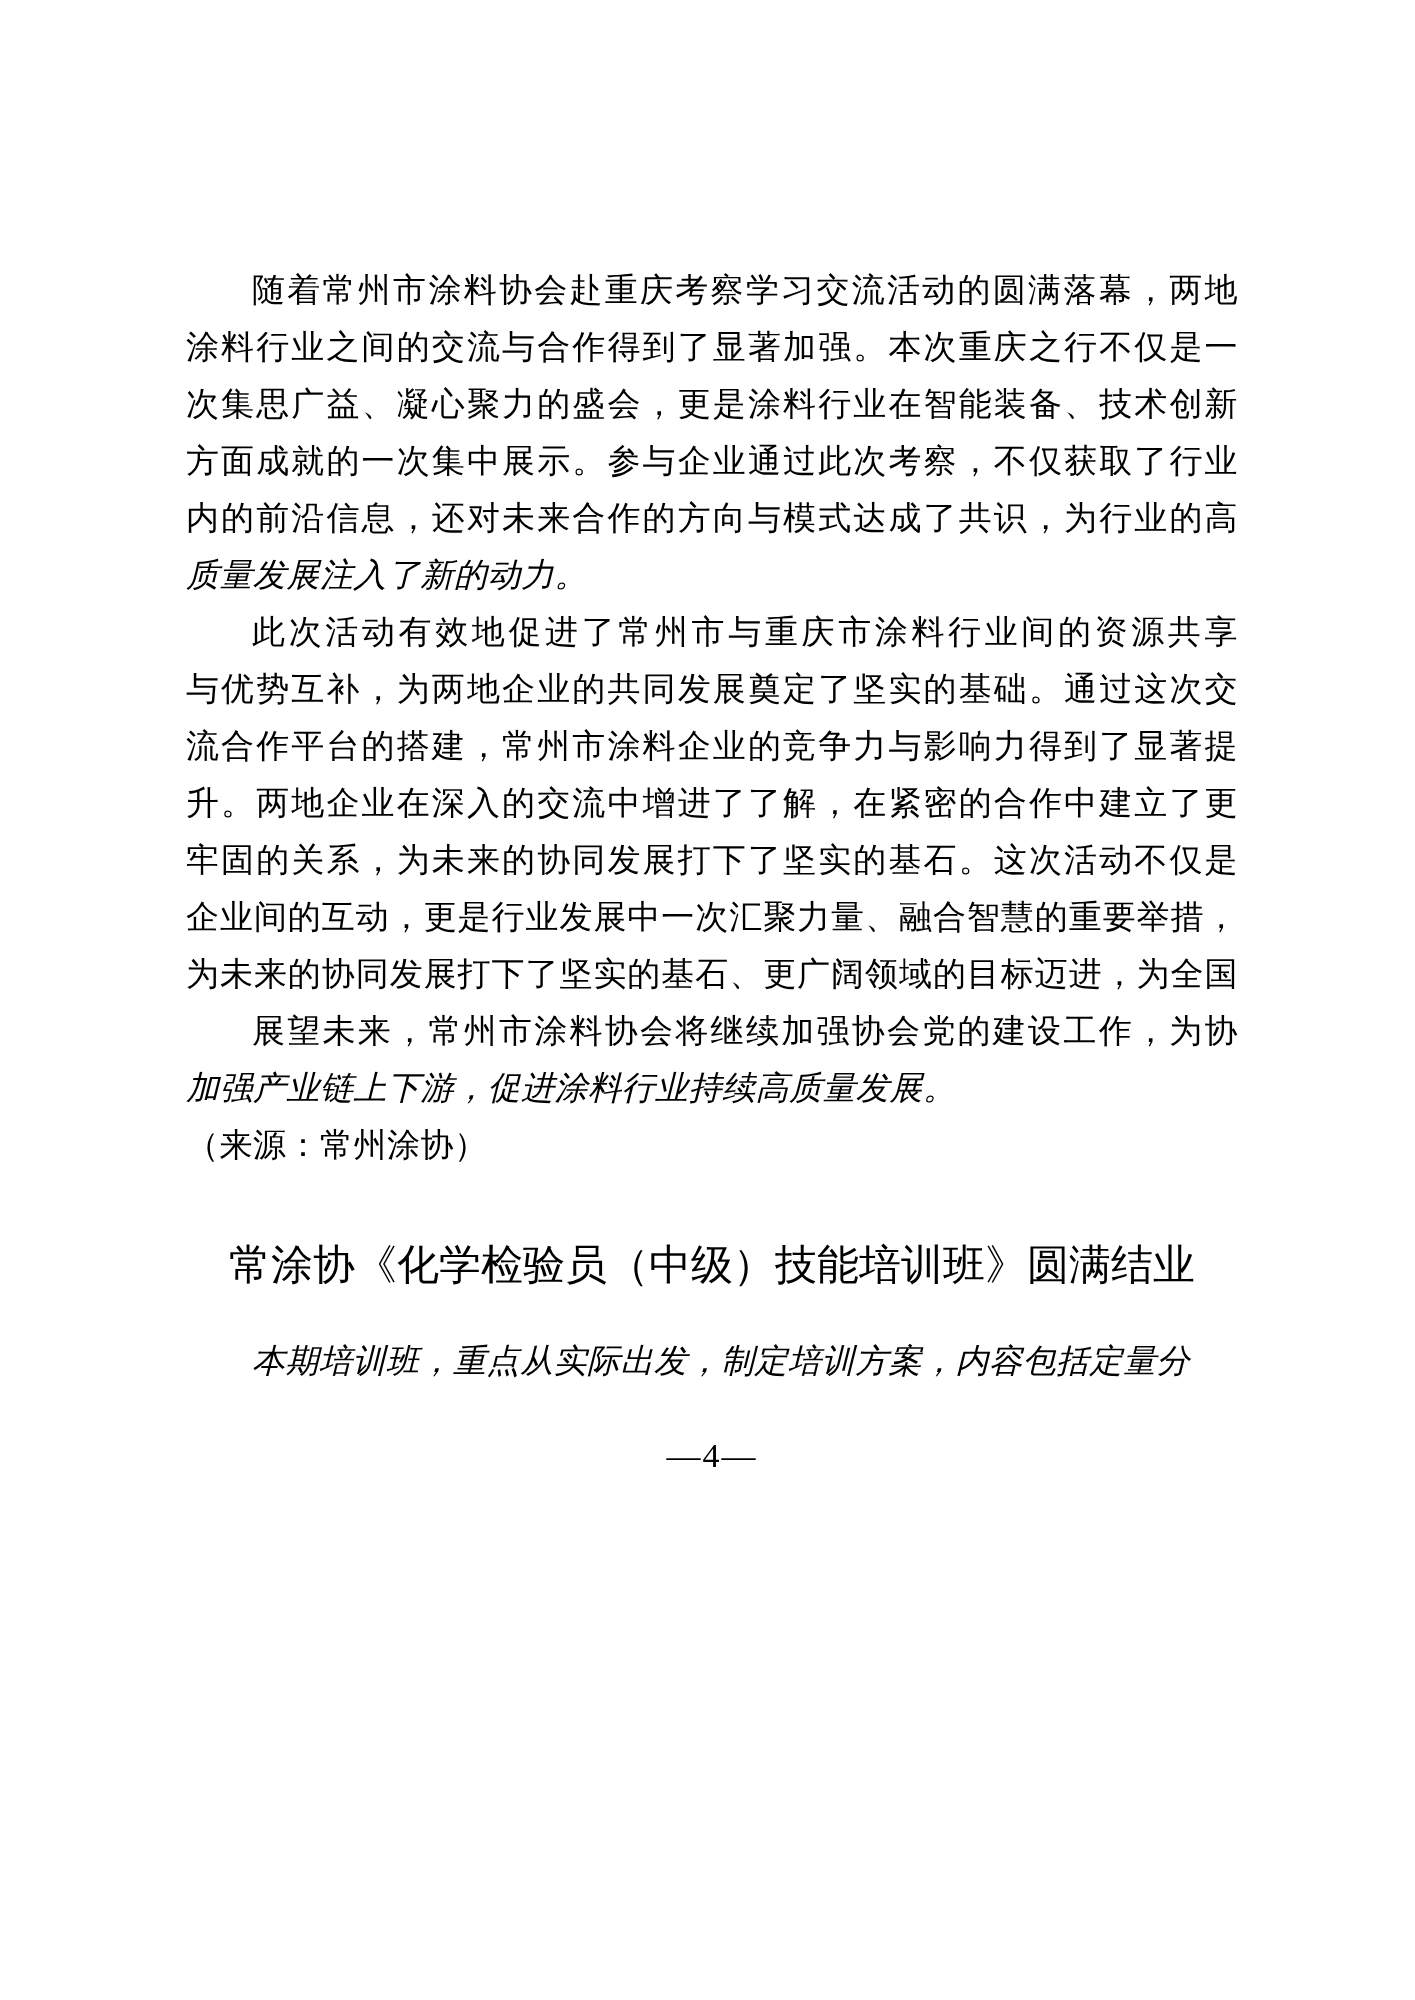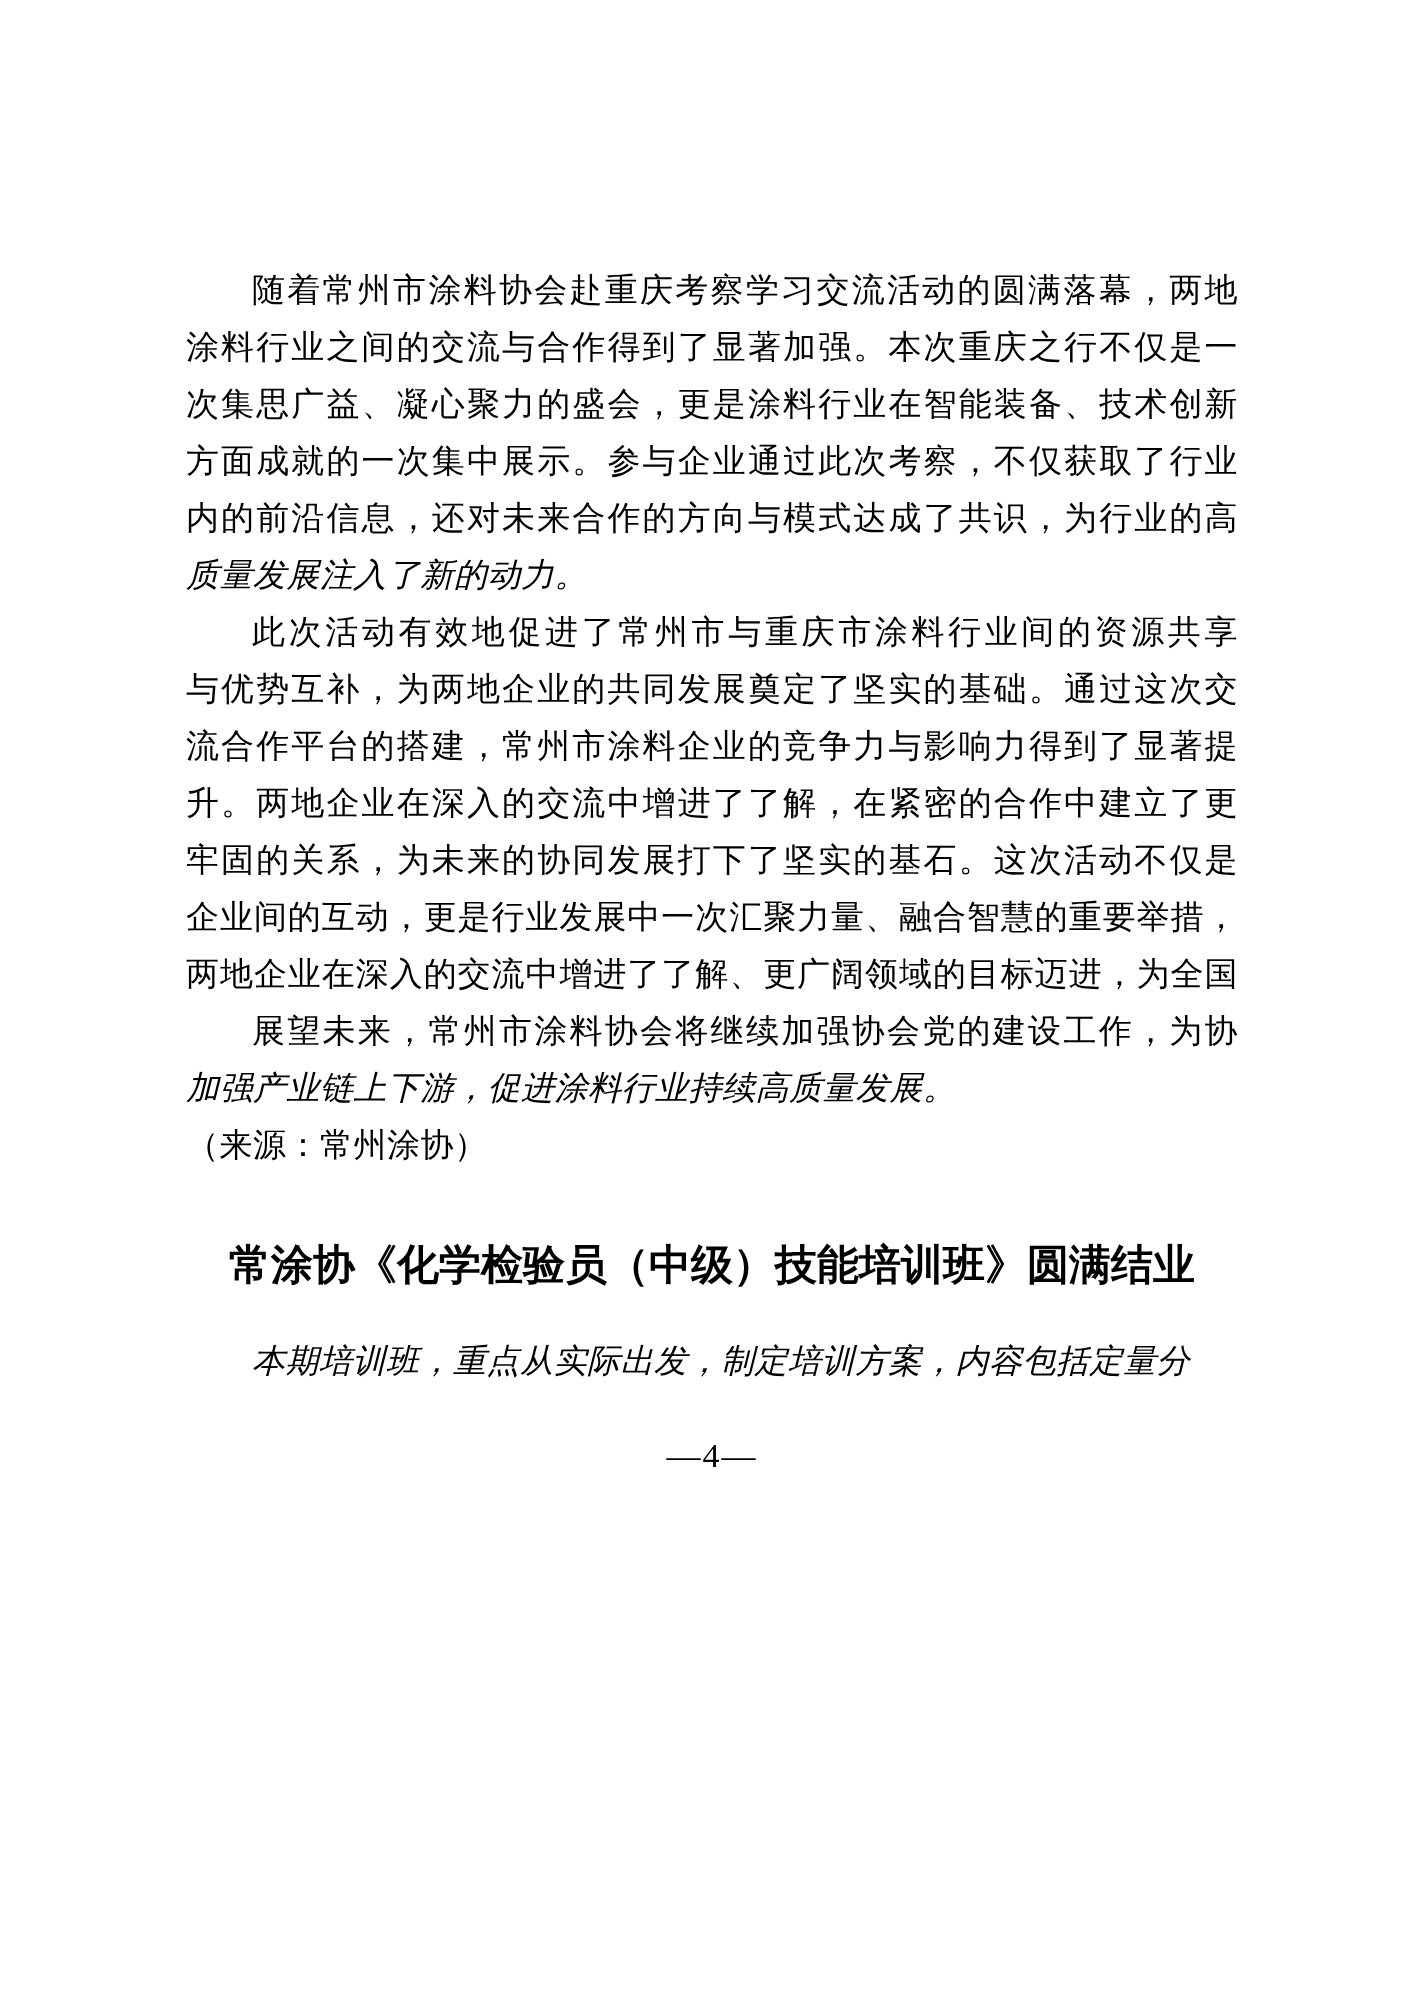--- a/index.html
+++ b/index.html
@@ -44,21 +44,21 @@
   }
   .source-line {
     font-size: 33px;
     line-height: 57px;
     padding-right: 42px;
     letter-spacing: 0.5px;
   }
   .article2-title {
     margin: 58px 0 35px 0;
     font-size: 42px;
-    font-weight: bold;
+    font-weight: normal;
     line-height: 66px;
     text-align: center;
     letter-spacing: 0px;
   }
   .page-number {
     margin-top: 46px;
     font-size: 34px;
     line-height: 40px;
     text-align: center;
     letter-spacing: 2px;
@@ -79,21 +79,21 @@
           <div class="line">内的前沿信息，还对未来合作的方向与模式达成了共识，为行业的高</div>
           <div class="line line--end">质量发展注入了新的动力。</div>
         </div>
         <div class="para">
           <div class="line line--first">此次活动有效地促进了常州市与重庆市涂料行业间的资源共享</div>
           <div class="line">与优势互补，为两地企业的共同发展奠定了坚实的基础。通过这次交</div>
           <div class="line">流合作平台的搭建，常州市涂料企业的竞争力与影响力得到了显著提</div>
           <div class="line">升。两地企业在深入的交流中增进了了解，在紧密的合作中建立了更</div>
           <div class="line">牢固的关系，为未来的协同发展打下了坚实的基石。这次活动不仅是</div>
           <div class="line">企业间的互动，更是行业发展中一次汇聚力量、融合智慧的重要举措，</div>
-          <div class="line">两地企业在深入的交流中增进了了解、更广阔领域的目标迈进，为全国</div>
+          <div class="line">为未来的协同发展打下了坚实的基石、更广阔领域的目标迈进，为全国</div>
         </div>
         <div class="para">
           <div class="line line--first">展望未来，常州市涂料协会将继续加强协会党的建设工作，为协</div>
           <div class="line line--end">加强产业链上下游，促进涂料行业持续高质量发展。</div>
         </div>
       </section>
 
     <div class="source-line">（来源：常州涂协）</div>
 
     <h1 class="article2-title">常涂协《化学检验员（中级）技能培训班》圆满结业</h1>

